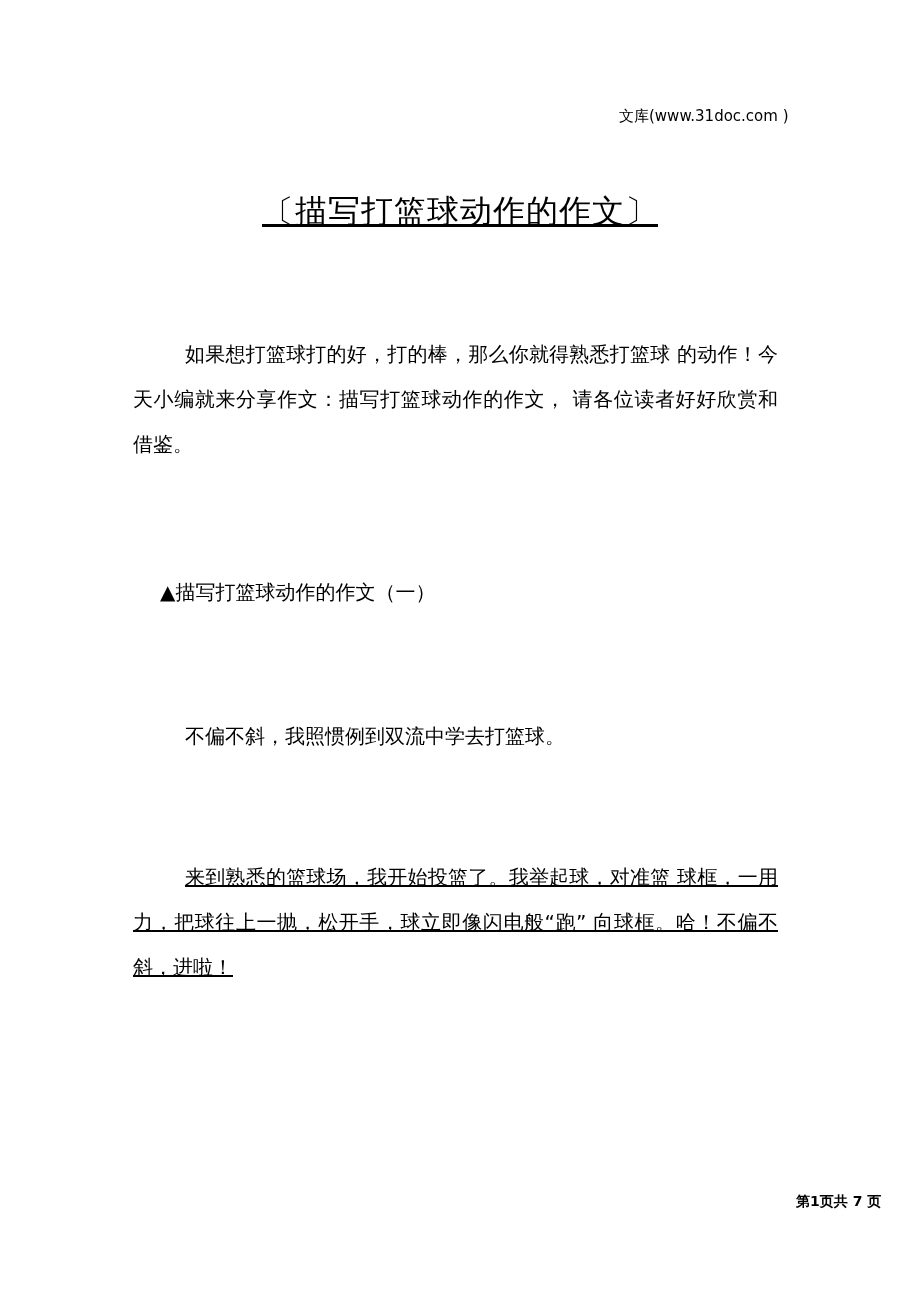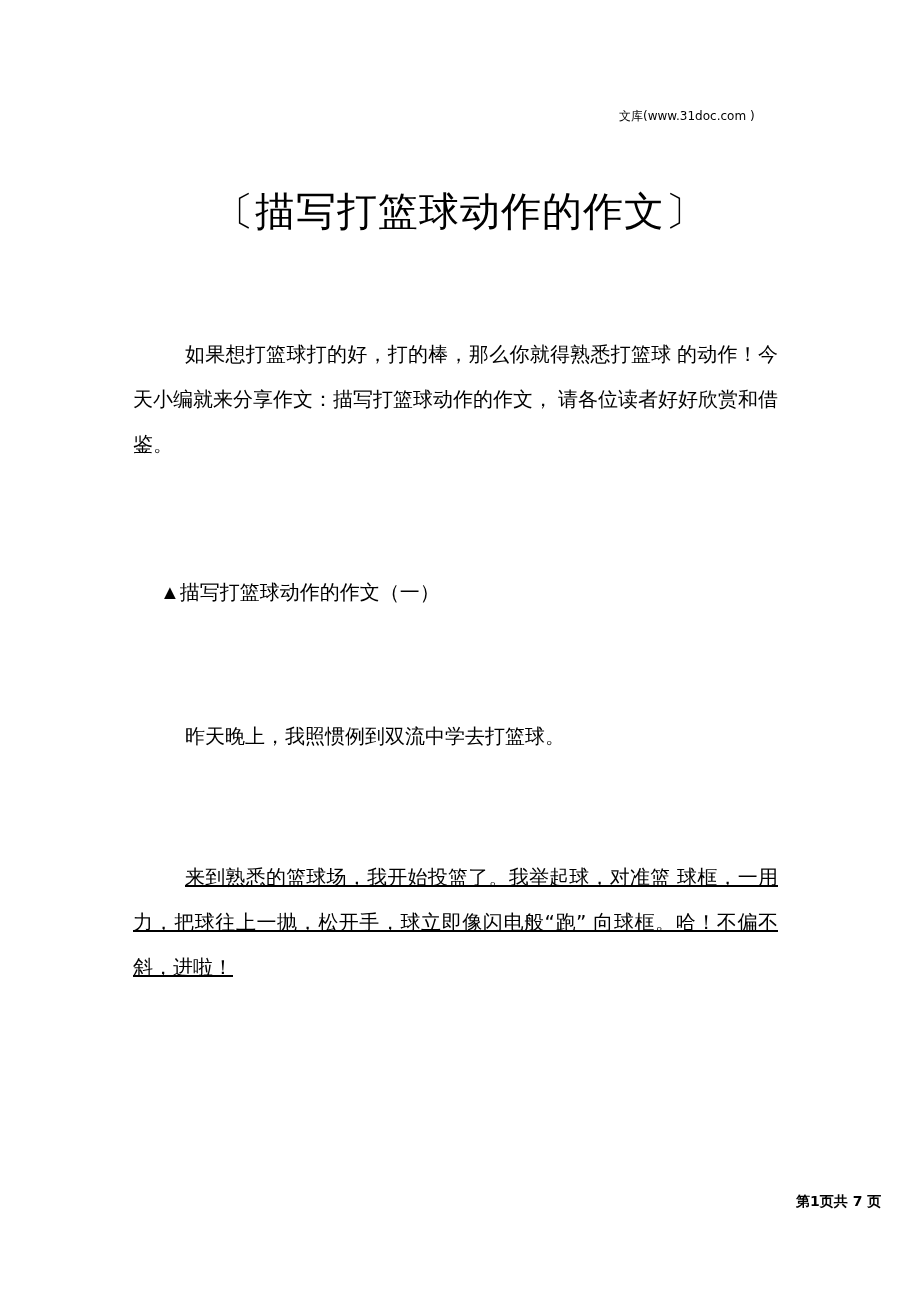--- a/index.html
+++ b/index.html
@@ -12,54 +12,54 @@
       height: 1303px;
       position: relative;
       overflow: hidden;
       font-family: "DejaVu Sans", "Liberation Sans", sans-serif;
       color: #000000;
     }
     .header-source {
       position: absolute;
       left: 619px;
       top: 106px;
-      font-size: 12px;
+      font-size: 15px;
       line-height: 20px;
       white-space: nowrap;
     }
     .title {
       position: absolute;
       left: 0;
       width: 920px;
       top: 188px;
       text-align: center;
-      font-size: 40px;
+      font-size: 32px;
       line-height: 46px;
       letter-spacing: 1px;
       white-space: nowrap;
+      text-decoration: underline;
     }
     .para {
       position: absolute;
       left: 133px;
       width: 645px;
       font-size: 20px;
       line-height: 45px;
       text-align: justify;
       text-indent: 52px;
       margin: 0;
     }
-    .p1 { top: 332px; font-family: Liberation Serif, serif; }
+    .p1 { top: 332px; }
     .heading {
       position: absolute;
       left: 160px;
       top: 578px;
       font-size: 20px;
       line-height: 28px;
       white-space: nowrap;
-      font-family: Liberation Serif, serif;
     }
     .p2 { top: 714px; }
     .p3 { top: 855px; text-decoration: underline; }
     .footer-page {
       position: absolute;
       left: 796px;
       top: 1192px;
       font-size: 14px;
       line-height: 18px;
       white-space: nowrap;
@@ -72,17 +72,17 @@
 <body>
 
 <div class="header-source">文库(www.31doc.com )</div>
 
 <div class="title">〔描写打篮球动作的作文〕</div>
 
 <p class="para p1">如果想打篮球打的好，打的棒，那么你就得熟悉打篮球 的动作！今天小编就来分享作文：描写打篮球动作的作文， 请各位读者好好欣赏和借鉴。</p>
 
 <div class="heading">▲描写打篮球动作的作文（一）</div>
 
-<p class="para p2">昨天晚上，我照惯例到双流中学去打篮球。</p>
+<p class="para p2">不偏不斜，我照惯例到双流中学去打篮球。</p>
 
 <p class="para p3">来到熟悉的篮球场，我开始投篮了。我举起球，对准篮 球框，一用力，把球往上一抛，松开手，球立即像闪电般“跑” 向球框。哈！不偏不斜，进啦！</p>
 
 <div class="footer-page"><b>第</b><b>1</b><b>页共 </b><b>7</b><b> 页</b></div>
 
 </body></html>

